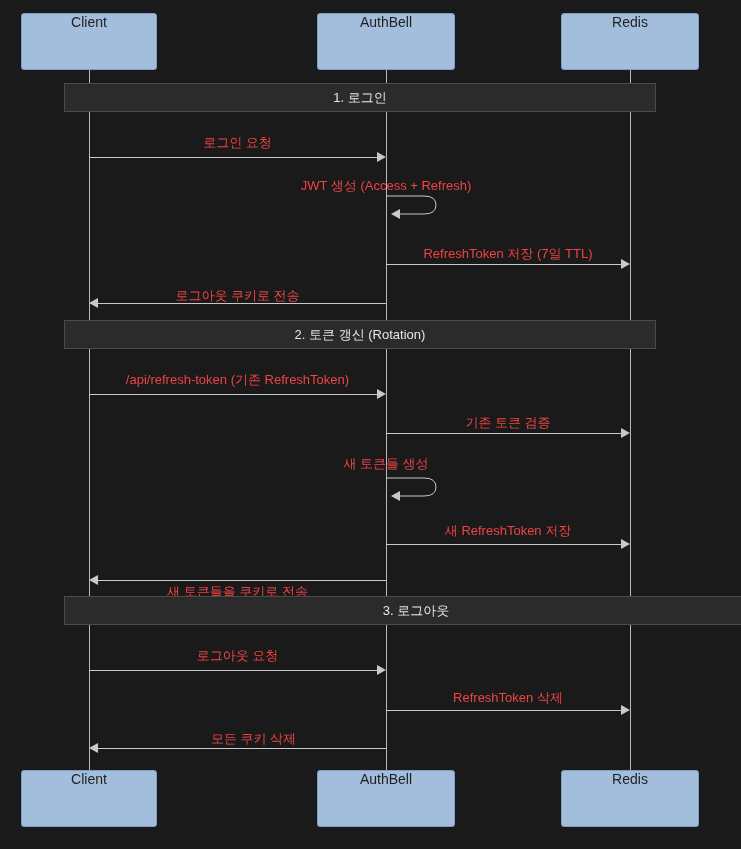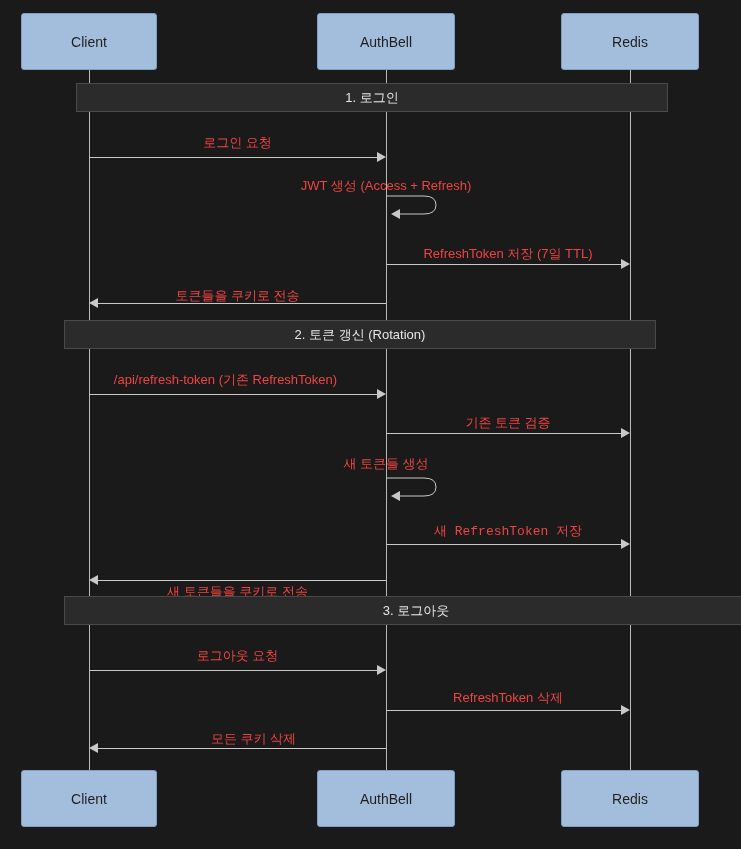--- a/index.html
+++ b/index.html
@@ -19,21 +19,21 @@
     height: 849px;
     background: #1a1a1a;
   }
   .actor-box {
     position: absolute;
     box-sizing: border-box;
     background: #a3bedc;
     border: 1px solid #7f9ec2;
     border-radius: 3px;
     display: flex;
-    align-items: center;
+    align-items: flex-start;
     justify-content: center;
     color: #1f1f1f;
     font-size: 14px;
   }
   .lifeline {
     position: absolute;
     width: 1px;
     background: #b9b9b9;
   }
   .section-band {
@@ -88,21 +88,21 @@
     <span>AuthBell</span>
   </div>
   <div class="actor-box" style="left:561px; top:13px; width:138px; height:57px;">
     <span>Redis</span>
   </div>
 
   <div class="lifeline" style="left:89px; top:70px; height:700px;"></div>
   <div class="lifeline" style="left:386px; top:70px; height:700px;"></div>
   <div class="lifeline" style="left:630px; top:70px; height:700px;"></div>
 
-  <div class="section-band" style="left:76px; top:83px; width:592px; height:29px;">
+  <div class="section-band" style="left:64px; top:83px; width:592px; height:29px;">
     <span>1. 로그인</span>
   </div>
 
   <div class="msg-label" style="left:89px; top:134px; width:297px;">
     <span>로그인 요청</span>
   </div>
   <div class="arrow-line" style="left:89px; top:157px; width:288px;"></div>
   <div class="arrow-head right" style="left:377px; top:152px;"></div>
 
   <div class="msg-label" style="left:246px; top:177px; width:280px;">
@@ -113,50 +113,50 @@
     <polygon points="14,17 5,22 14,27" fill="#c9c9c9"></polygon>
   </svg>
 
   <div class="msg-label" style="left:386px; top:245px; width:244px;">
     <span>RefreshToken 저장 (7일 TTL)</span>
   </div>
   <div class="arrow-line" style="left:386px; top:264px; width:235px;"></div>
   <div class="arrow-head right" style="left:621px; top:259px;"></div>
 
   <div class="msg-label" style="left:89px; top:287px; width:297px;">
-    <span>토큰들을 쿠키로 전송</span>
+    <span>로그아웃 쿠키로 전송</span>
   </div>
   <div class="arrow-line" style="left:98px; top:303px; width:288px;"></div>
   <div class="arrow-head left" style="left:89px; top:298px;"></div>
 
   <div class="section-band" style="left:64px; top:320px; width:592px; height:29px;">
     <span>2. 토큰 갱신 (Rotation)</span>
   </div>
 
-  <div class="msg-label" style="left:77px; top:371px; width:297px;">
+  <div class="msg-label" style="left:89px; top:371px; width:297px;">
     <span>/api/refresh-token (기존 RefreshToken)</span>
   </div>
   <div class="arrow-line" style="left:89px; top:394px; width:288px;"></div>
   <div class="arrow-head right" style="left:377px; top:389px;"></div>
 
   <div class="msg-label" style="left:386px; top:414px; width:244px;">
     <span>기존 토큰 검증</span>
   </div>
   <div class="arrow-line" style="left:386px; top:433px; width:235px;"></div>
   <div class="arrow-head right" style="left:621px; top:428px;"></div>
 
   <div class="msg-label" style="left:286px; top:455px; width:200px;">
     <span>새 토큰들 생성</span>
   </div>
   <svg class="self-loop" style="left:386px; top:474px;" width="60" height="32" viewBox="0 0 60 32">
     <path d="M0,4 L38,4 Q50,4 50,13 Q50,22 38,22 L14,22" fill="none" stroke="#c9c9c9" stroke-width="1"></path>
     <polygon points="14,17 5,22 14,27" fill="#c9c9c9"></polygon>
   </svg>
 
-  <div class="msg-label" style="left:386px; top:522px; width:244px;font-family:Liberation Mono, monospace;">
+  <div class="msg-label" style="left:386px; top:522px; width:244px;">
     <span>새 RefreshToken 저장</span>
   </div>
   <div class="arrow-line" style="left:386px; top:544px; width:235px;"></div>
   <div class="arrow-head right" style="left:621px; top:539px;"></div>
 
   <div class="msg-label" style="left:89px; top:583px; width:297px;">
     <span>새 토큰들을 쿠키로 전송</span>
   </div>
   <div class="arrow-line" style="left:98px; top:580px; width:288px;"></div>
   <div class="arrow-head left" style="left:89px; top:575px;"></div>

